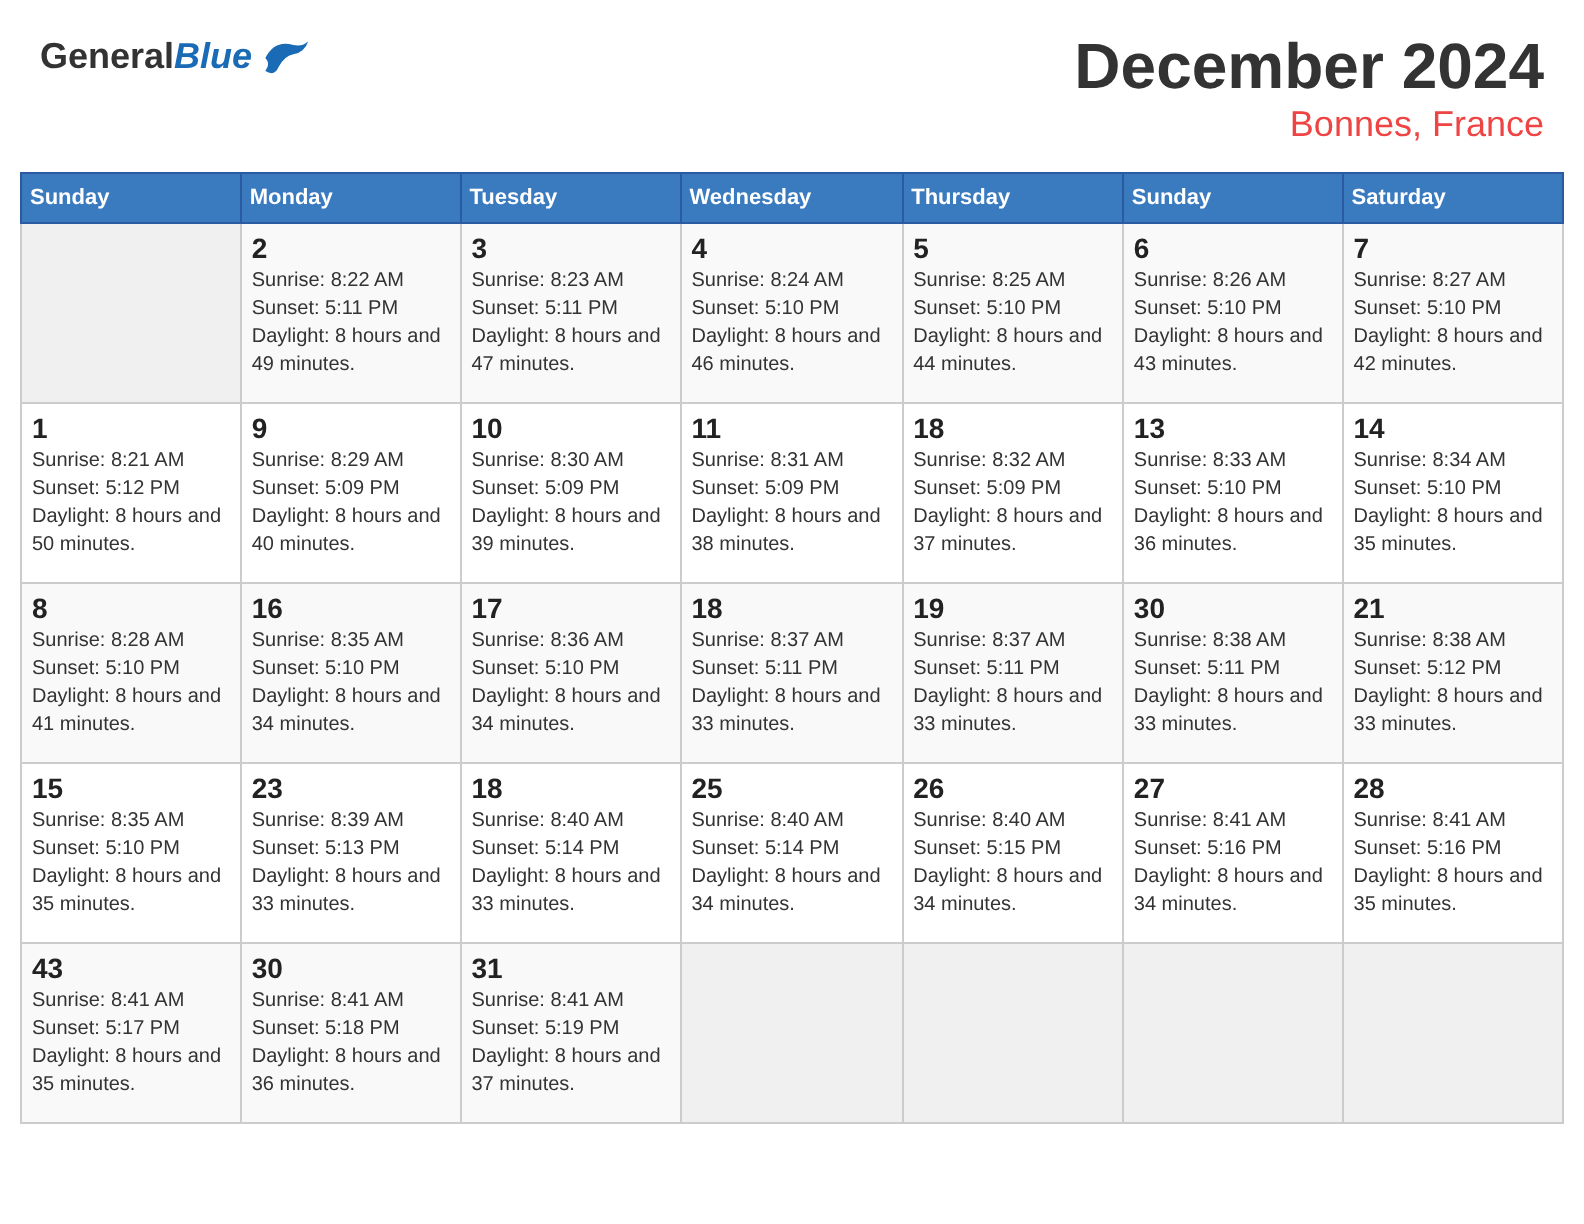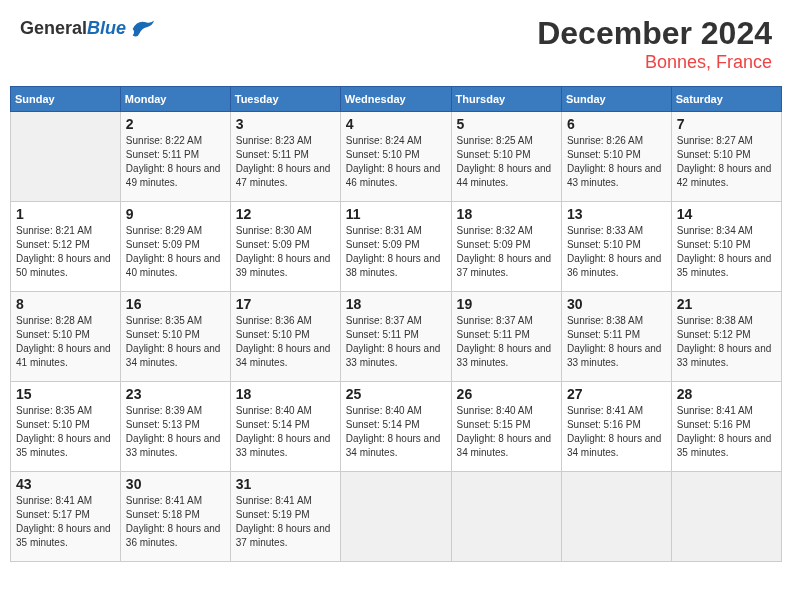--- a/index.html
+++ b/index.html
@@ -150,21 +150,21 @@
       <tr>
         <td>
         <span class="day-number">1</span>
         <span class="day-info">Sunrise: 8:21 AM<br>Sunset: 5:12 PM<br>Daylight: 8 hours and 50 minutes.</span>
       </td>
         <td>
         <span class="day-number">9</span>
         <span class="day-info">Sunrise: 8:29 AM<br>Sunset: 5:09 PM<br>Daylight: 8 hours and 40 minutes.</span>
       </td>
         <td>
-        <span class="day-number">12</span>
+        <span class="day-number">10</span>
         <span class="day-info">Sunrise: 8:30 AM<br>Sunset: 5:09 PM<br>Daylight: 8 hours and 39 minutes.</span>
       </td>
         <td>
         <span class="day-number">11</span>
         <span class="day-info">Sunrise: 8:31 AM<br>Sunset: 5:09 PM<br>Daylight: 8 hours and 38 minutes.</span>
       </td>
         <td>
         <span class="day-number">18</span>
         <span class="day-info">Sunrise: 8:32 AM<br>Sunset: 5:09 PM<br>Daylight: 8 hours and 37 minutes.</span>
       </td>

